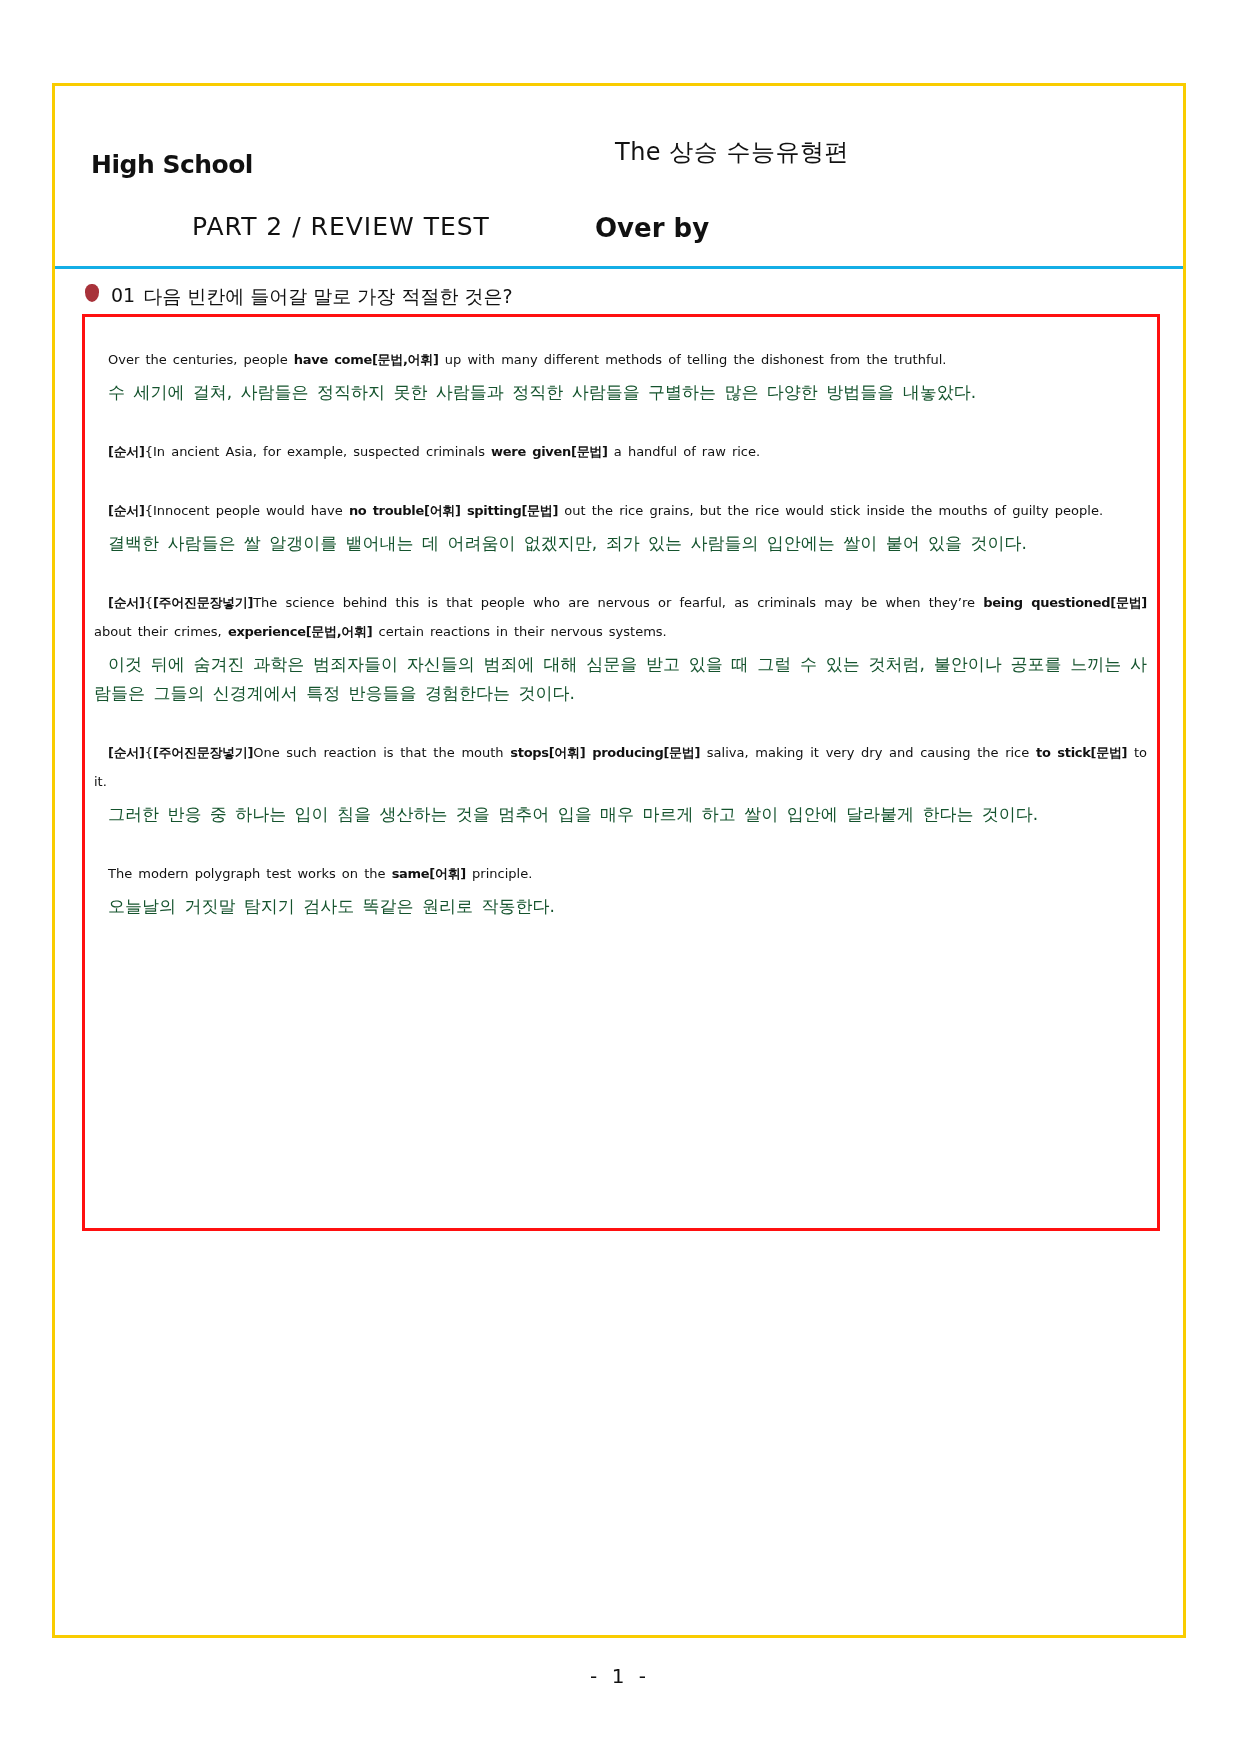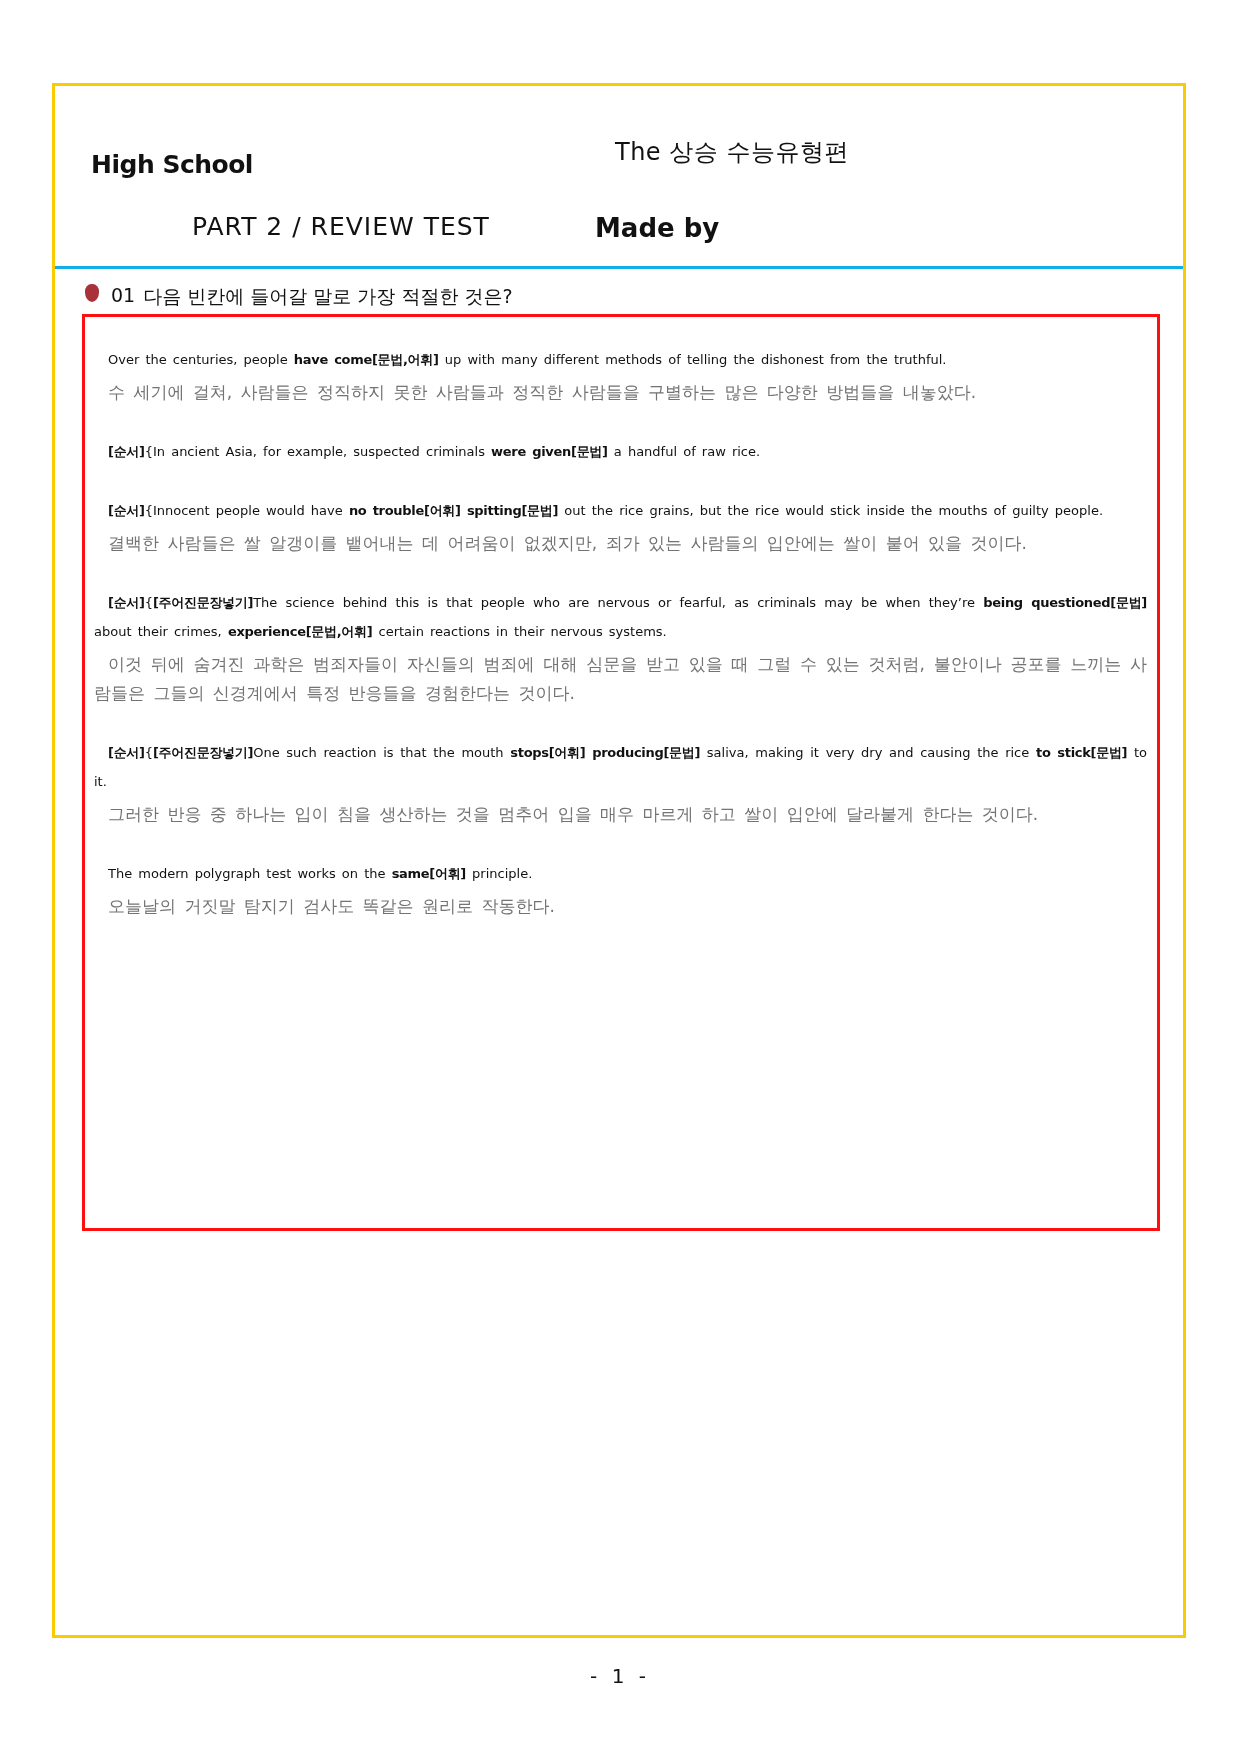--- a/index.html
+++ b/index.html
@@ -107,21 +107,21 @@
     word-spacing: 2px;
   }
   .en b, .tag {
     font-weight: bold;
     letter-spacing: -0.3px;
   }
   .ko {
     font-size: 17px;
     line-height: 29px;
     text-indent: 14px;
-    color: #737373;
+    color: #14532d;
     word-spacing: 3px;
     text-align: justify;
     margin-top: 4px;
   }
   .page-num {
     position: absolute;
     left: 0; right: 0;
     top: 1664px;
     text-align: center;
     font-size: 20px;
@@ -129,21 +129,21 @@
   }
 </style>
 </head>
 <body>
 
 <div class="page-frame">
   <div class="header">
     <div class="school">High School</div>
     <div class="book-title">The 상승 수능유형편</div>
     <div class="part">PART 2 / REVIEW TEST</div>
-    <div class="madeby">Made by</div>
+    <div class="madeby">Over by</div>
     <div class="header-rule"></div>
   </div>
 
   <div class="question">
     <span class="q-icon"></span>
     <span class="q-num">01</span>
     <span>다음 빈칸에 들어갈 말로 가장 적절한 것은?</span>
   </div>
 
   <div class="passage-box" id="passage">

